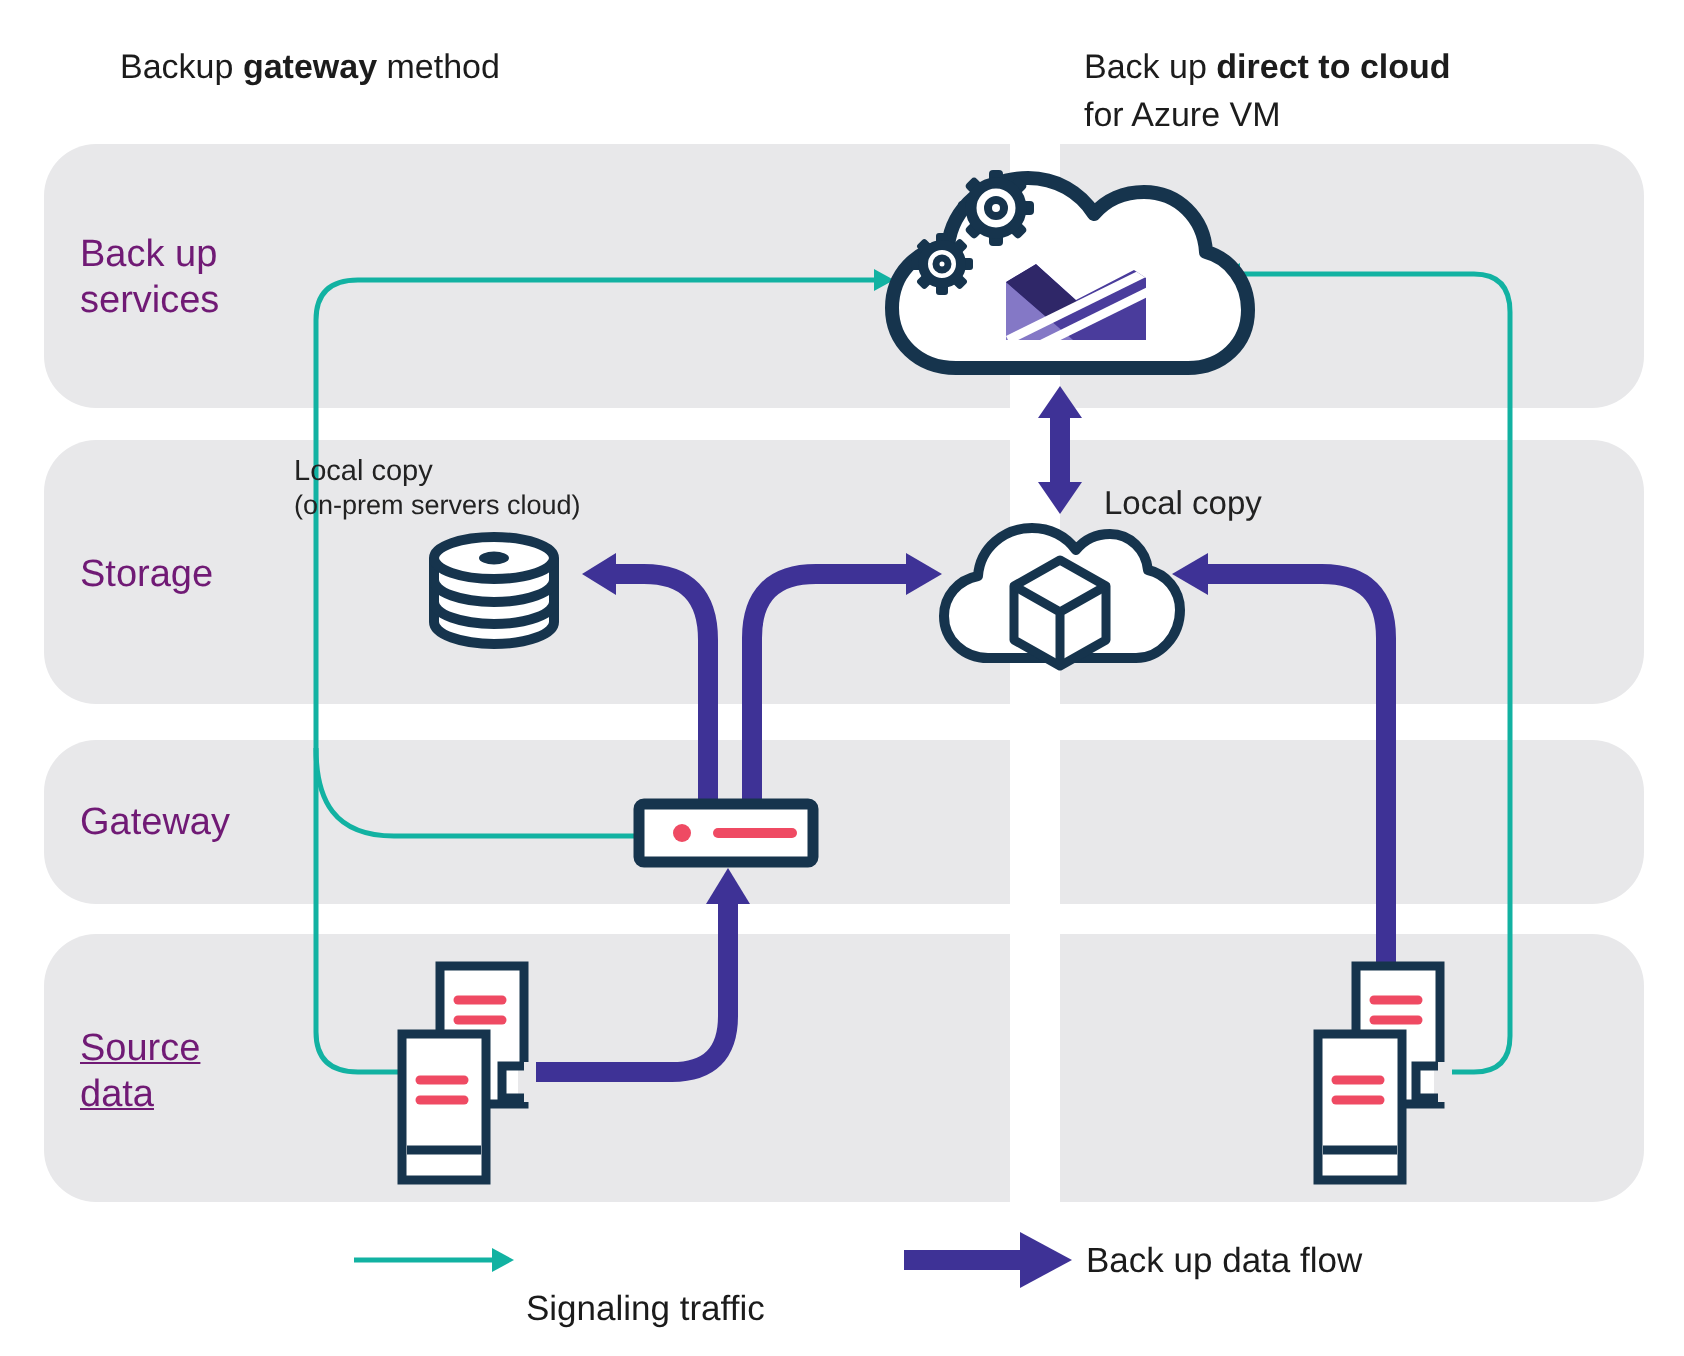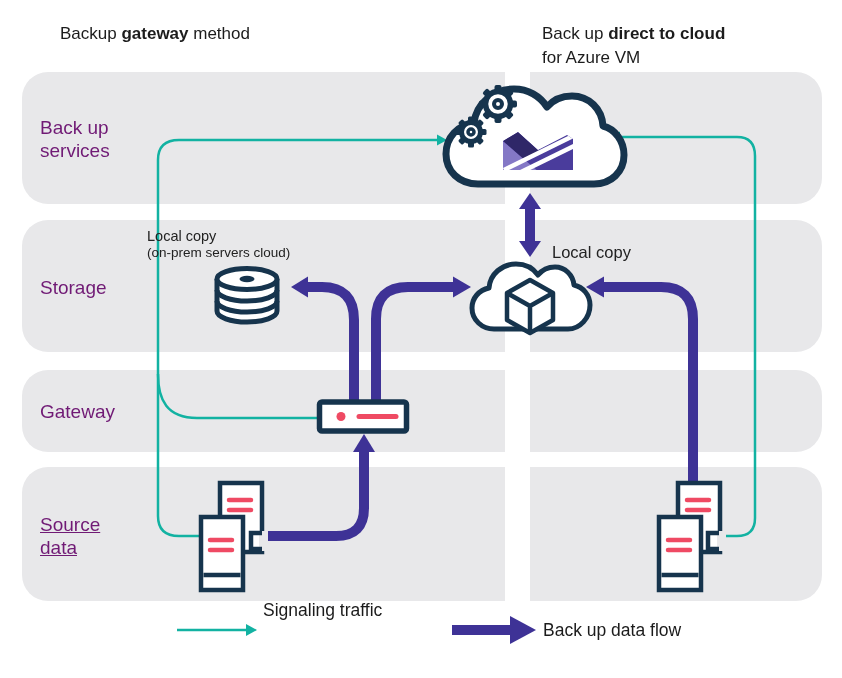--- a/index.html
+++ b/index.html
@@ -176,16 +176,16 @@
   <div class="rowlabel" style="top:277px;width:140px;">Storage</div>
   <div class="rowlabel" style="top:401px;width:140px;">Gateway</div>
   <div class="rowlabel" style="top:514px;width:72px;text-decoration:underline;">Source data</div>
 
   <div class="nodelabel" style="left:147px;top:228px;width:200px;">
     <div style="font-size:14.5px;line-height:1.15;">Local copy</div>
     <div style="font-size:13.5px;line-height:1.15;">(on-prem servers cloud)</div>
   </div>
   <div class="nodelabel" style="left:552px;top:243px;font-size:16.5px;">Local copy</div>
 
-  <div class="legendlabel" style="left:263px;top:600px;">Signaling traffic</div>
+  <div class="legendlabel" style="left:263px;top:644px;">Signaling traffic</div>
   <div class="legendlabel" style="left:543px;top:620px;">Back up data flow</div>
 
 </div>
 
 </body></html>

